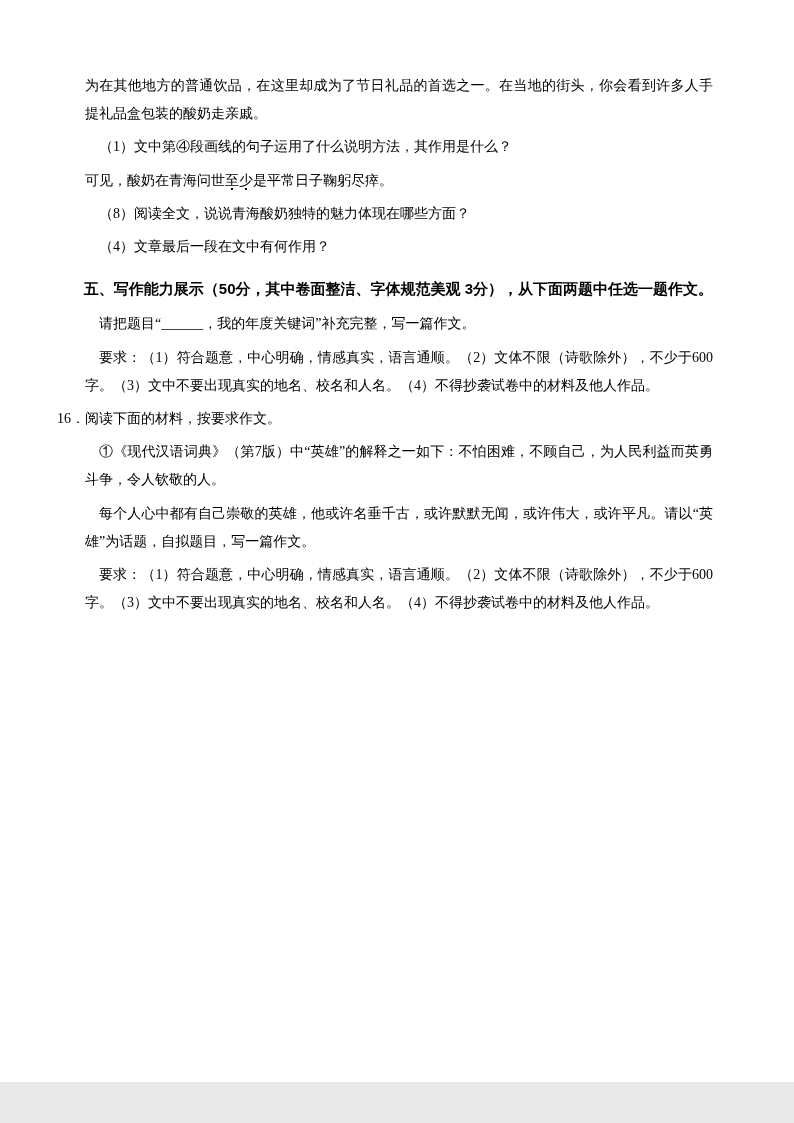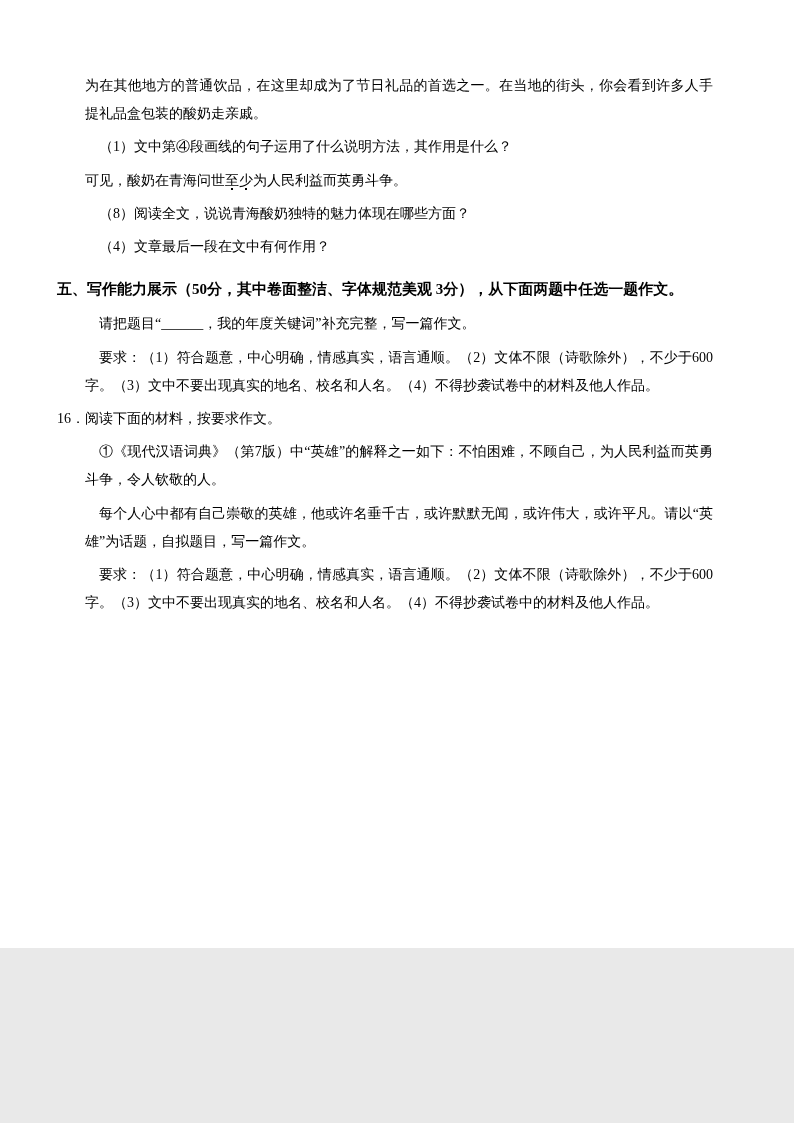--- a/index.html
+++ b/index.html
@@ -1,47 +1,47 @@
 <!DOCTYPE html>
 <html><head>
 <meta charset="utf-8">
 <style>
   * { margin: 0; padding: 0; box-sizing: border-box; }
   html, body { background: #e9e9e9; }
   .page {
     position: relative;
     width: 794px;
-    height: 948px;
+    height: 1082px;
     margin: 0 auto;
     background: #ffffff;
     font-family: "Liberation Serif", "DejaVu Serif", serif;
     color: #000000;
     overflow: hidden;
   }
   .content {
     position: absolute;
     top: 72px;
     left: 85px;
     width: 628px;
     font-size: 14px;
     line-height: 28.2px;
     text-align: justify;
   }
   .para { margin-bottom: 5px; }
   .indent { text-indent: 1em; }
   .hanging { text-indent: -28px; }
   .oneline { white-space: nowrap; }
   .section-heading {
-    font-family: Liberation Serif, serif;
+    font-family: Liberation Sans, sans-serif;
     font-weight: 700;
     font-size: 15px;
     margin-left: -28px;
     margin-top: 14px;
     margin-bottom: 7px;
-    text-align: left;
+    text-align: right;
   }
   .underline {
     text-decoration: underline;
     text-underline-offset: 4px;
     text-decoration-thickness: 1px;
   }
   .dot-emphasis {
     background-image: radial-gradient(circle, #000 1.4px, transparent 1.5px);
     background-size: 1em 4px;
     background-repeat: repeat-x;
@@ -56,21 +56,21 @@
 <div class="page">
   <div class="content">
 
     <p class="para">为在其他地方的普通饮品，在这里却成为了节日礼品的首选之一。在当地的街头，你会看到许多人手提礼品盒包装的酸奶走亲戚。</p>
 
 
 
     <p class="para indent">（1）文中第④段画线的句子运用了什么说明方法，其作用是什么？</p>
 
 
-    <p class="para"><span>可见，酸奶在青海问世</span><span class="dot-emphasis">至少</span><span>为人民利益而英勇斗争。</span></p>
+    <p class="para"><span>可见，酸奶在青海问世</span><span class="dot-emphasis">至少</span><span>是平常日子鞠躬尽瘁。</span></p>
 
     <p class="para indent">（8）阅读全文，说说青海酸奶独特的魅力体现在哪些方面？</p>
 
     <p class="para indent">（4）文章最后一段在文中有何作用？</p>
 
 
     <p class="para section-heading">五、写作能力展示（50分，其中卷面整洁、字体规范美观 3分），从下面两题中任选一题作文。</p>
 
 
     <p class="para indent">请把题目“______，我的年度关键词”补充完整，写一篇作文。</p>

